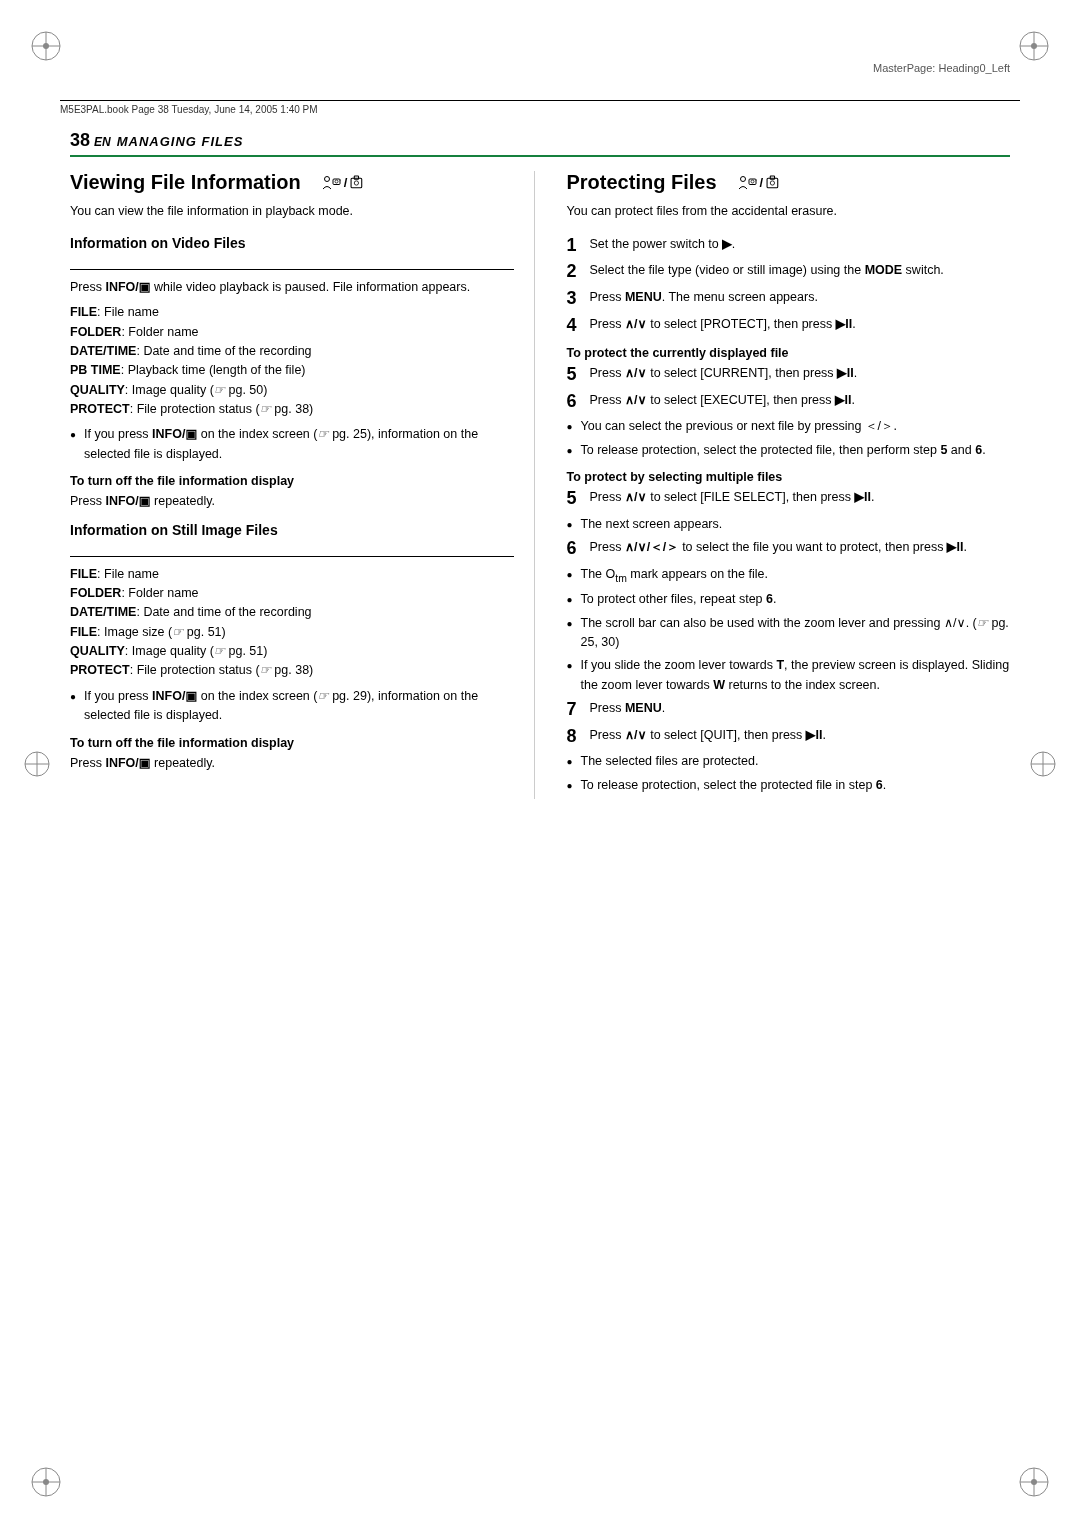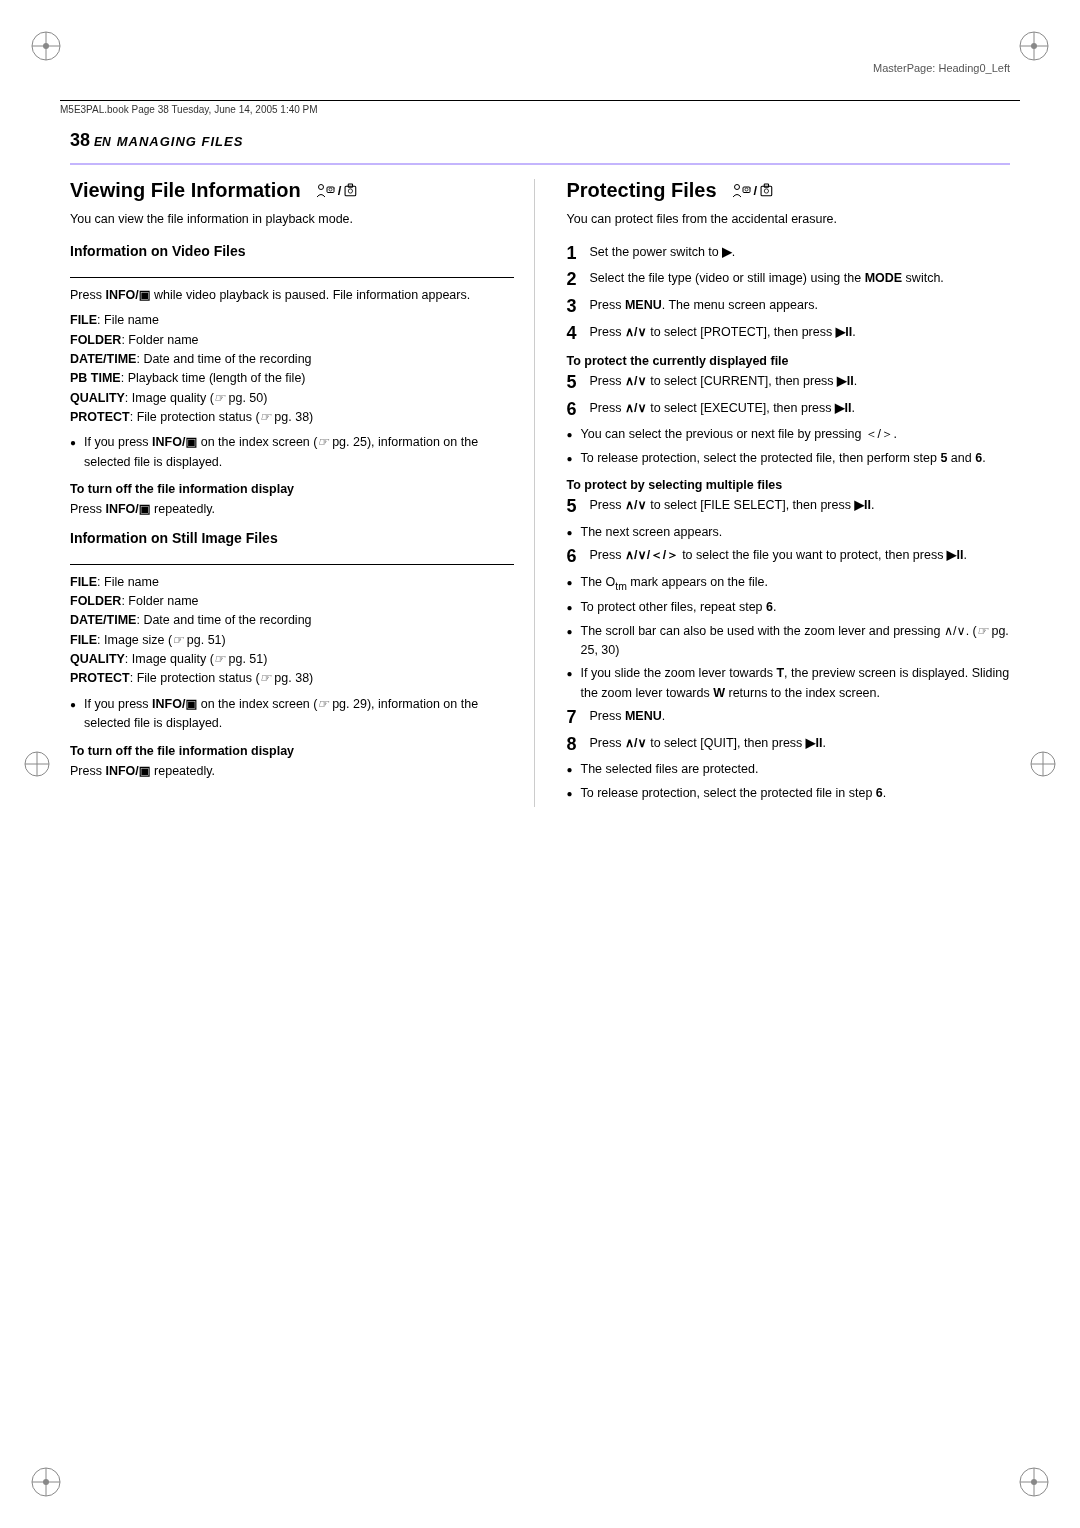--- a/index.html
+++ b/index.html
@@ -61,22 +61,22 @@
       left: 70px;
       right: 70px;
       bottom: 80px;
     }
 
     
     .page-header {
       display: flex;
       align-items: baseline;
       margin-bottom: 14px;
-      border-bottom: 2px solid #c4b5fd;
-      padding-bottom: 12px;
+      border-bottom: 2px solid #15803d;
+      padding-bottom: 4px;
     }
     .page-number {
       font-size: 18px;
       font-weight: bold;
       margin-right: 4px;
     }
     .page-lang {
       font-size: 12px;
       font-weight: bold;
       margin-right: 6px;
@@ -106,21 +106,21 @@
       padding-left: 4px;
     }
 
     
     .section-heading {
       font-size: 20px;
       font-weight: bold;
       margin-bottom: 8px;
       display: flex;
       align-items: center;
-      gap: 16px;
+      gap: 22px;
     }
     .section-heading-icon {
       font-size: 14px;
       display: inline-flex;
       gap: 3px;
       align-items: center;
     }
 
     .intro-text {
       font-size: 12.5px;

